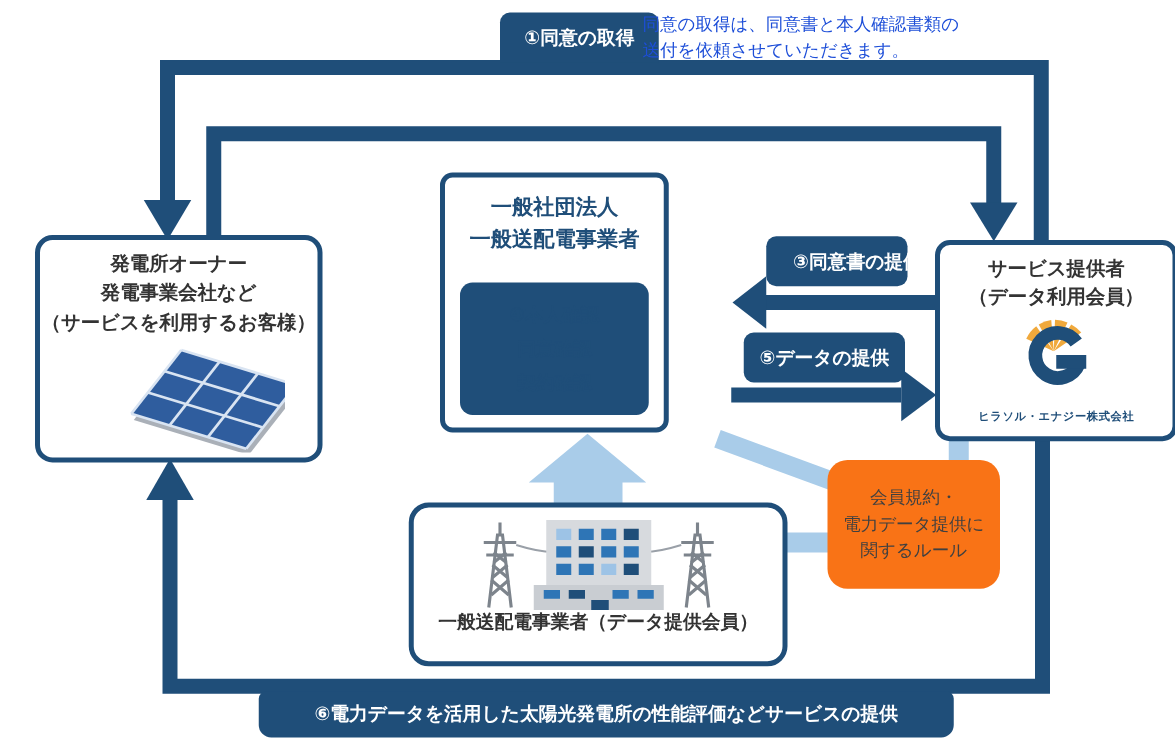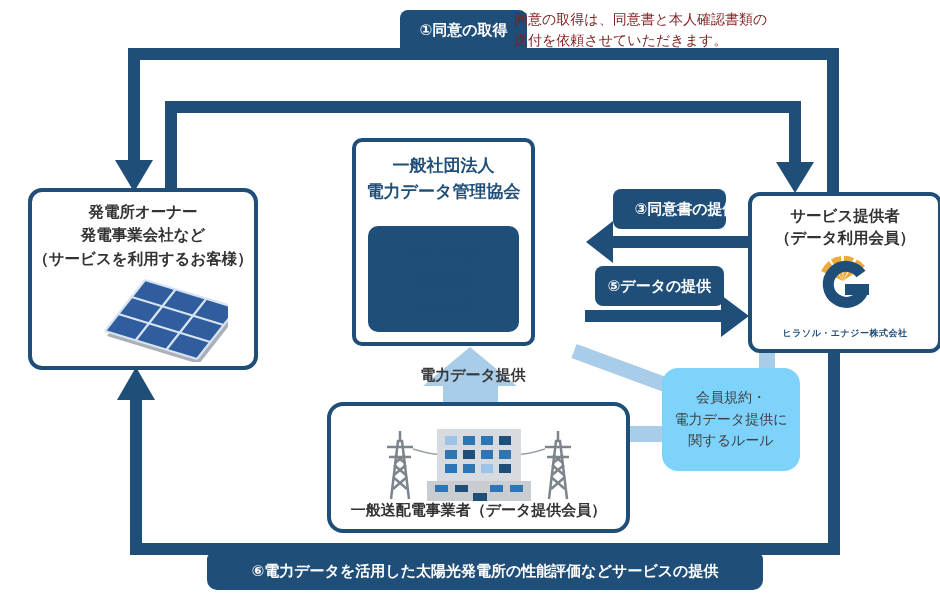--- a/index.html
+++ b/index.html
@@ -20,43 +20,43 @@
   .assoc-box .t{font-size:17px;font-weight:bold;color:#1f4e79;line-height:1.5;white-space:nowrap;}
   .check-box{
     position:absolute;left:12px;right:12px;top:84px;height:106px;
     background:#1f4e79;border-radius:10px;color:#ffffff;
     display:flex;flex-direction:column;align-items:center;justify-content:center;
   }
   .check-box .t{font-size:15px;font-weight:bold;line-height:1.8;white-space:nowrap;}
   .provider-box{left:748px;top:192px;width:194px;height:161px;border-radius:12px;padding-top:9px;}
   .provider-box .t{font-size:15.5px;font-weight:bold;color:#333333;line-height:1.45;white-space:nowrap;}
   .company{font-size:9px;font-weight:bold;color:#1f4e79;letter-spacing:.5px;margin-top:15px;white-space:nowrap;}
-  .grid-box{left:327px;top:402px;width:303px;height:131px;border-radius:16px;justify-content:flex-end;padding-bottom:9px;}
+  .grid-box{left:327px;top:402px;width:303px;height:131px;border-radius:16px;padding-bottom:9px;}
   .grid-box .t{font-size:15px;font-weight:bold;color:#333333;white-space:nowrap;}
   .rules-box{
-    left:662px;top:368px;width:138px;height:103px;background:#7dd3fc;border-radius:16px;z-index:2;
+    left:662px;top:368px;width:138px;height:103px;background:#f97316;border-radius:16px;z-index:2;
     display:flex;flex-direction:column;align-items:center;justify-content:center;
   }
   .rules-box .t{font-size:14px;font-weight:500;color:#404040;line-height:1.55;white-space:nowrap;}
   
   .chip{
     background:#1f4e79;color:#ffffff;font-weight:bold;z-index:3;
     display:flex;align-items:center;justify-content:center;white-space:nowrap;
   }
   .chip1{left:400px;top:10px;width:127px;height:40px;font-size:15px;border-radius:8px 8px 0 0;}
   .chip2{left:361px;top:68px;width:210px;height:34px;font-size:15px;border-radius:8px 8px 0 0;}
   .chip3{left:613px;top:189px;width:113px;height:40px;font-size:15px;border-radius:8px;padding-left:33px;}
   .chip5{left:595px;top:266px;width:129px;height:40px;font-size:15px;border-radius:8px;}
   .chip6{left:207px;top:553px;width:556px;height:37px;font-size:15px;border-radius:6px 6px 10px 10px;}
   .power-label{
     left:398px;top:366px;width:150px;z-index:3;text-align:center;
     font-size:15px;font-weight:bold;color:#383838;white-space:nowrap;
   }
   .annotation{
-    left:514px;top:9px;z-index:3;font-size:14px;color:#7f1d1d;line-height:1.5;white-space:nowrap;
+    left:514px;top:9px;z-index:3;font-size:14px;color:#1d4ed8;line-height:1.5;white-space:nowrap;
   }
 </style>
 </head>
 <body>
 
 <div class="canvas">
 
   <svg class="layer" width="940" height="593" viewBox="0 0 940 593">
 
     <polygon points="470,347 517,386 498,386 498,404 443,404 443,386 423,386" fill="#a9cce9"></polygon>
@@ -81,21 +81,20 @@
   </div>
   <div class="abs chip chip3">
     <span>③同意書の提供</span>
   </div>
   <div class="abs chip chip5">
     <span>⑤データの提供</span>
   </div>
   <div class="abs chip chip6">
     <span>⑥電力データを活用した太陽光発電所の性能評価などサービスの提供</span>
   </div>
-  <div class="abs power-label">電力データ提供</div>
 
   <div class="abs annotation">
     <div>同意の取得は、同意書と本人確認書類の</div>
     <div>送付を依頼させていただきます。</div>
   </div>
 
   <div class="abs node owner-box">
     <span class="t">発電所オーナー</span>
     <span class="t">発電事業会社など</span>
     <span class="t">（サービスを利用するお客様）</span>
@@ -110,21 +109,21 @@
         <line x1="87" y1="8" x2="179" y2="36"></line>
         <line x1="73.7" y1="25" x2="165.7" y2="53"></line>
         <line x1="60.3" y1="42" x2="152.3" y2="70"></line>
         <line x1="47" y1="59" x2="139" y2="87"></line>
       </g>
     </svg>
   </div>
 
   <div class="abs node assoc-box">
     <span class="t">一般社団法人</span>
-    <span class="t">電力データ管理協会</span>
+    <span class="t">一般送配電事業者</span>
     <div class="check-box">
       <span class="t">④本人確認</span>
       <span class="t">同意確認</span>
       <span class="t">契約確認</span>
     </div>
   </div>
 
   <div class="abs node provider-box">
     <span class="t">サービス提供者</span>
     <span class="t">（データ利用会員）</span>

